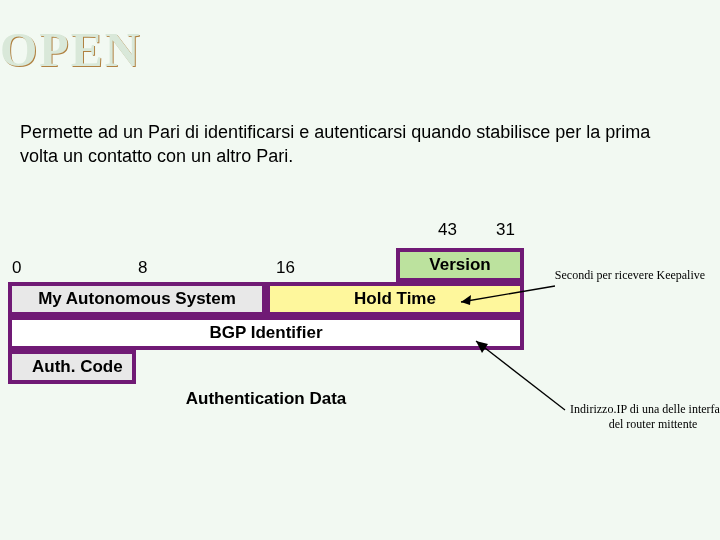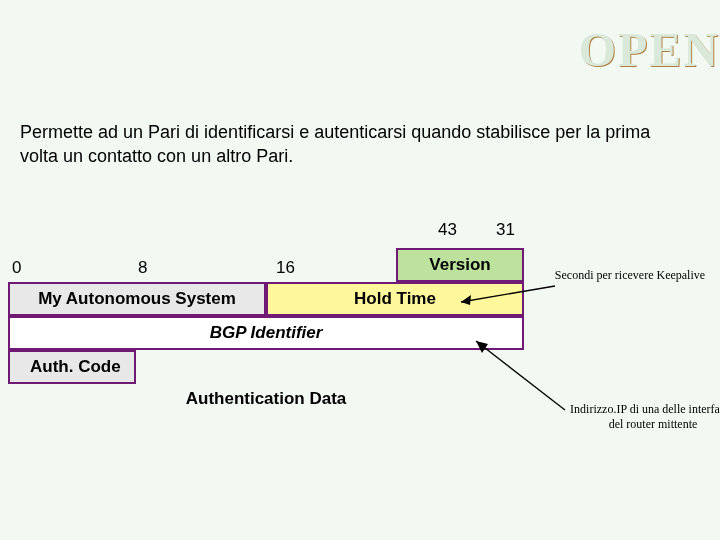--- a/index.html
+++ b/index.html
@@ -7,21 +7,21 @@
   body {
     background: #f2f9f2;
     font-family: Arial, Helvetica, sans-serif;
     position: relative;
   }
   .title {
     position: absolute;
     top: 22px;
     left: 0;
     width: 720px;
-    text-align: right;
+    text-align: left;
     font-family: "Times New Roman", serif;
     font-size: 48px;
     font-weight: bold;
     color: #d9e8d9;
     text-shadow: 1px 1px 0 #b08040;
     letter-spacing: 2px;
   }
   .desc {
     position: absolute;
     top: 120px;
@@ -46,21 +46,21 @@
     position: absolute;
     font-family: Arial, sans-serif;
     font-size: 17px;
     color: #000;
   }
   .row {
     display: flex;
     height: 34px;
   }
   .cell {
-    border: 2px solid #701a75;
+    border: 4px solid #701a75;
     display: flex;
     align-items: center;
     justify-content: center;
     font-weight: bold;
     font-size: 17px;
     font-family: Arial, sans-serif;
   }
   .green { background: #bce29e; }
   .yellow { background: #fef79c; }
   .gray { background: #e8e8e8; }
@@ -103,21 +103,21 @@
     <span class="bitlabel" style="left:130px; top:-24px;">8</span>
     <span class="bitlabel" style="left:268px; top:-24px;">16</span>
   </div>
 
   <div class="row">
     <div class="cell gray" style="width:258px;">My Autonomous System</div>
     <div class="cell yellow" style="width:258px;">Hold Time</div>
   </div>
 
   <div class="row">
-    <div class="cell white" style="width:516px;font-style:italic;">BGP Identifier</div>
+    <div class="cell white" style="width:516px;">BGP Identifier</div>
   </div>
 
   <div class="row">
     <div class="cell gray" style="width:128px; justify-content:flex-start; padding-left:20px;">Auth. Code</div>
   </div>
 
   <div class="row" style="height:30px;">
     <div style="width:516px; display:flex; align-items:center; justify-content:center; font-weight:bold; font-size:17px;">Authentication Data</div>
   </div>
 

